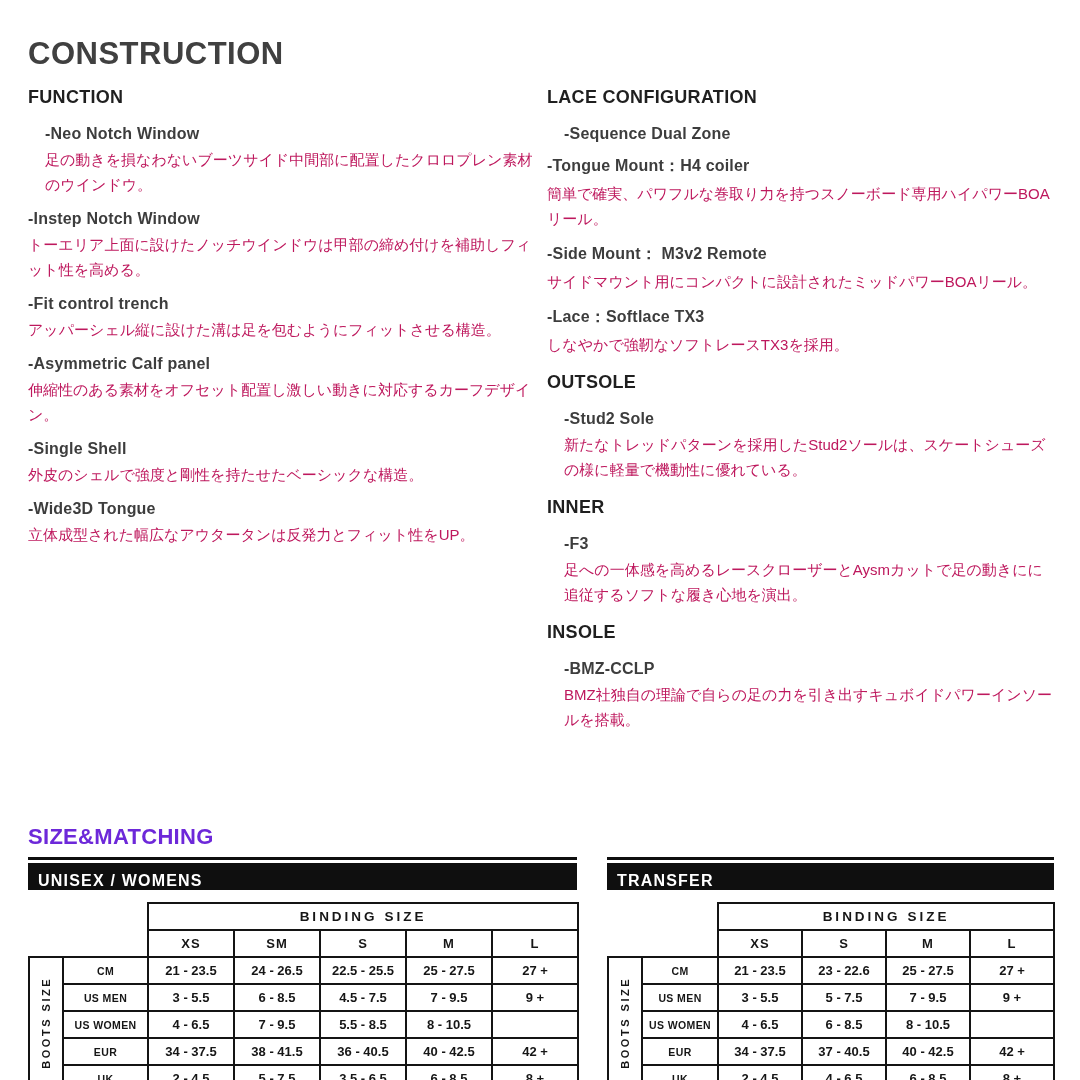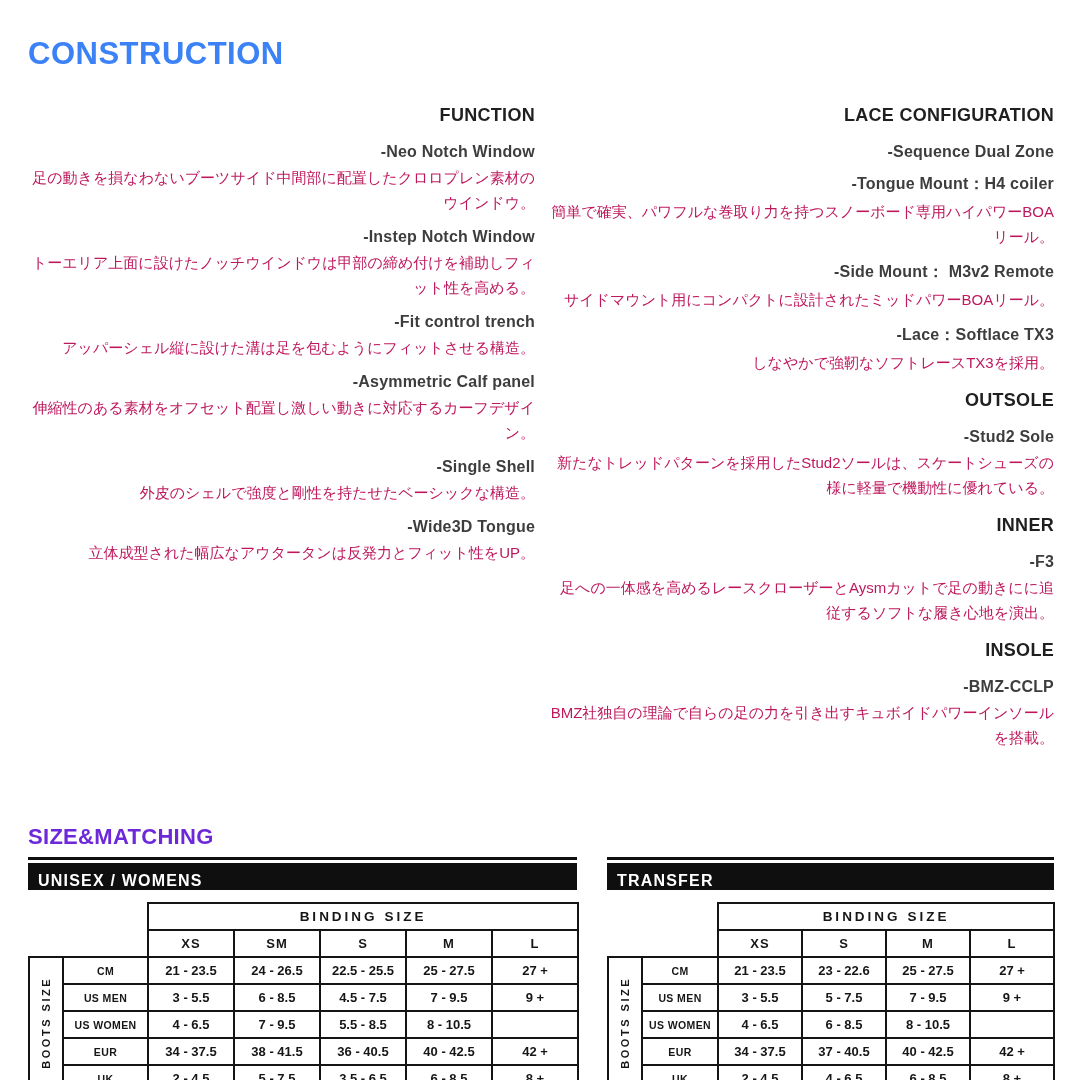--- a/index.html
+++ b/index.html
@@ -2,31 +2,31 @@
 <html><head>
 <meta charset="utf-8">
 <style>
   html,body{margin:0;padding:0;}
   body{
     width:1080px;height:1080px;background:#ffffff;position:relative;overflow:hidden;
     font-family:"Liberation Sans","DejaVu Sans",sans-serif;color:#222;
   }
   .page-title{
     position:absolute;left:28px;top:36px;margin:0;
-    font-size:31px;font-weight:700;letter-spacing:.5px;color:#3b82f6;
-  }
-  .col{position:absolute;top:105px;width:507px;text-align:right;}
+    font-size:31px;font-weight:700;letter-spacing:.5px;color:#404040;
+  }
+  .col{position:absolute;top:87px;width:507px;}
   .col-left{left:28px;}
   .col-right{left:547px;}
   .col h2{
     font-size:18px;font-weight:700;color:#1f1f1f;margin:15px 0 0;letter-spacing:.3px;
   }
   .col > h2:first-child{margin-top:0;}
   .item{margin-top:13px;}
-  h2 + .item{margin-top:17px;}
+  h2 + .item{margin-top:17px;margin-left:17px;}
   .item h3{
     font-size:16px;font-weight:700;color:#3d3d3d;margin:0;letter-spacing:.2px;
   }
   .item p{
     font-size:15px;line-height:25px;color:#be185d;margin:4px 0 0;
     overflow-wrap:break-word;
   }
   .sizematch{
     position:absolute;left:28px;top:824px;margin:0;
     font-size:22px;font-weight:700;color:#6d28d9;letter-spacing:.3px;

